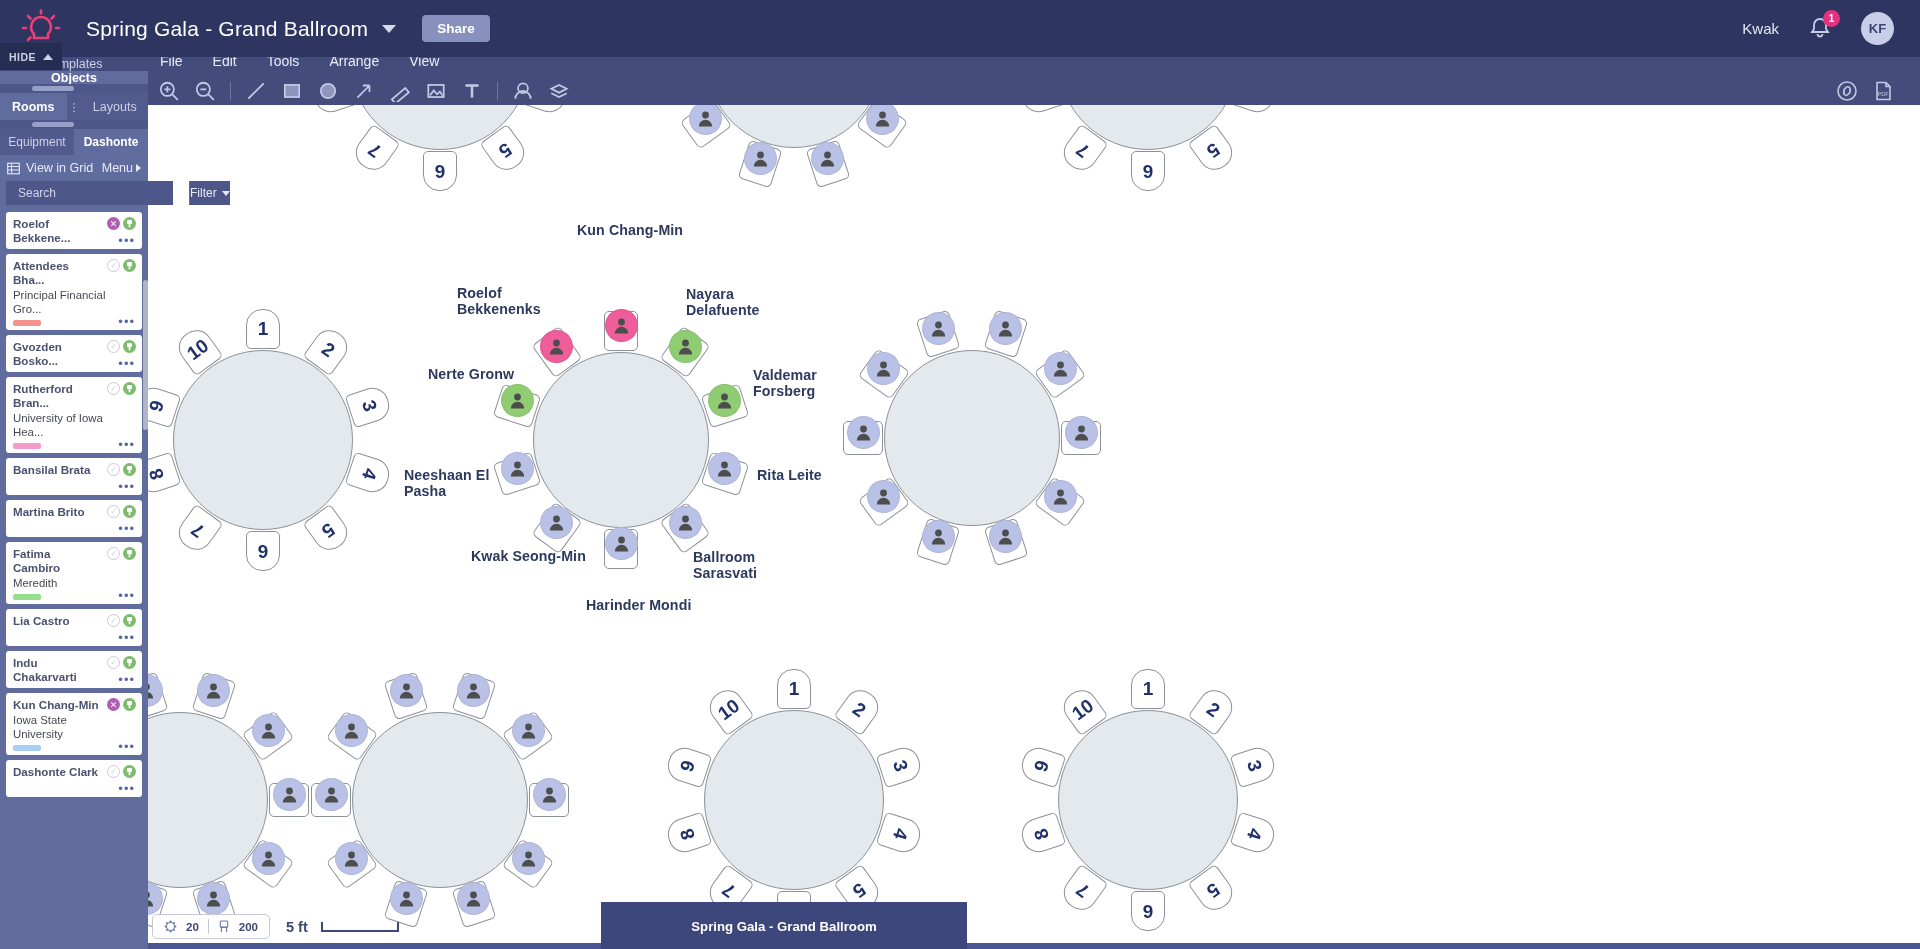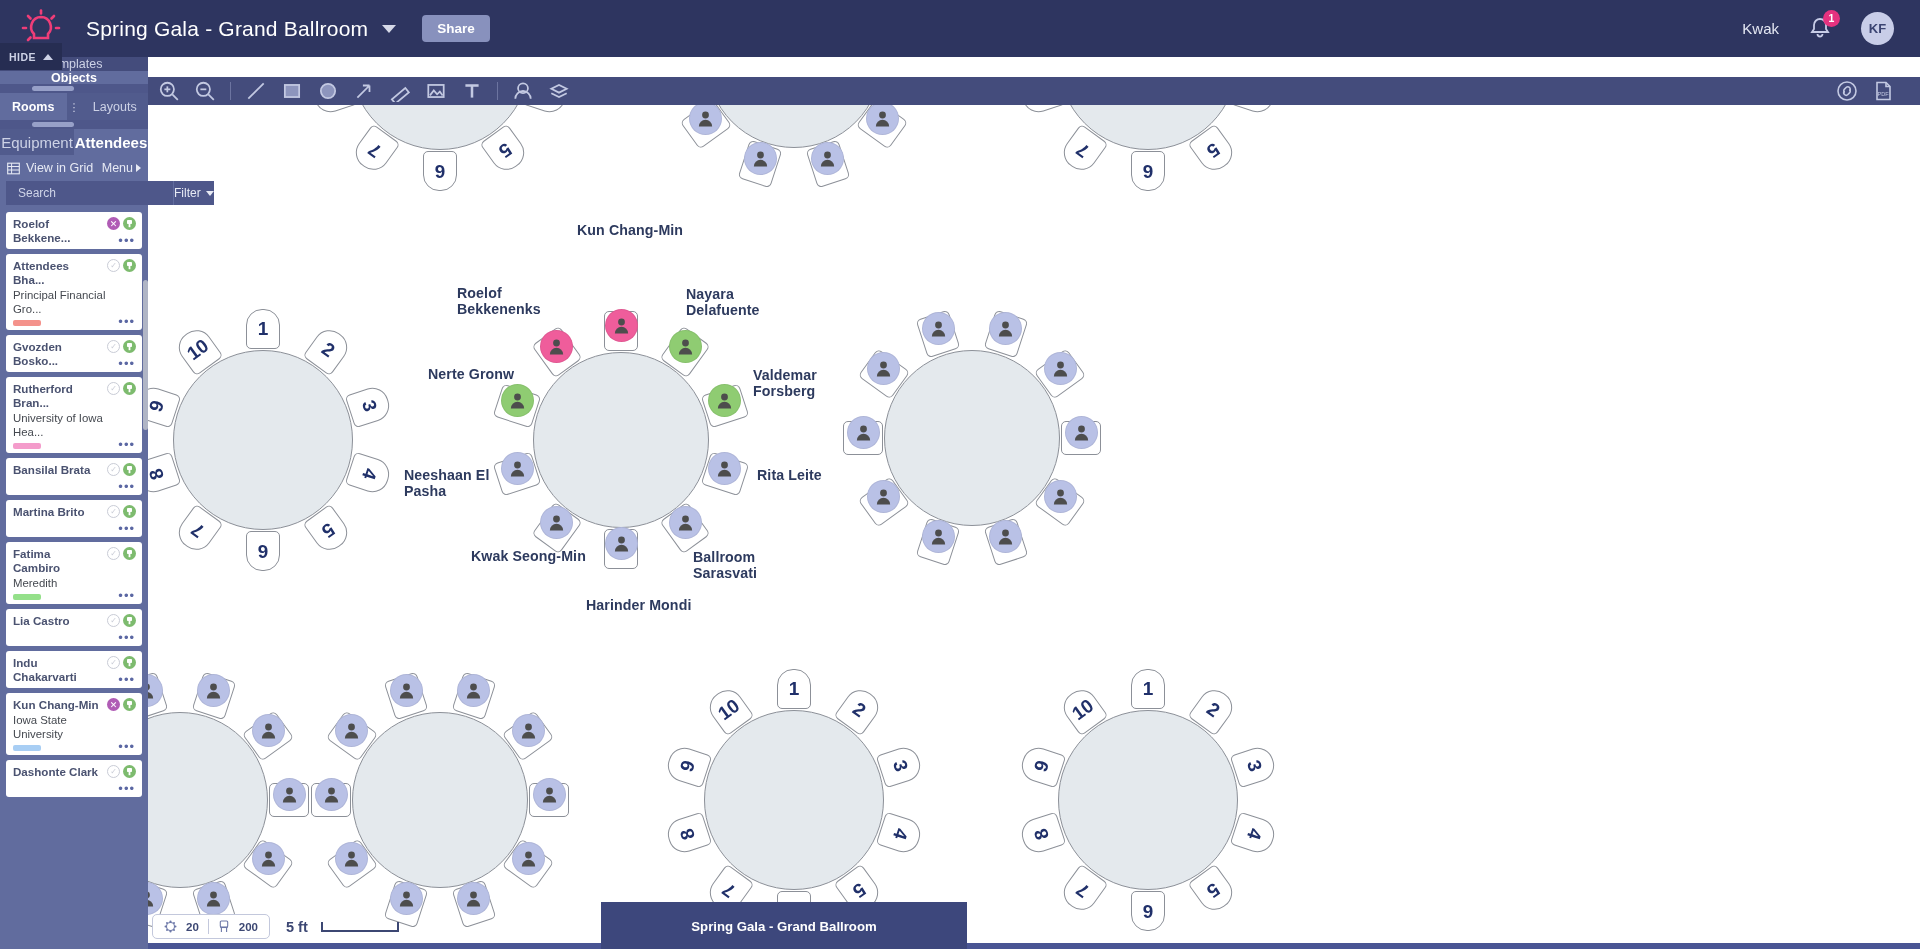--- a/index.html
+++ b/index.html
@@ -90,29 +90,29 @@
   }
   .rooms-row .seg {
     flex:1; display:flex; align-items:center; justify-content:center;
     font-size:12.5px; color:#cdd2e6; cursor:pointer; height:100%;
   }
   .rooms-row .seg.active { background:#fff0; color:#fff; font-weight:bold; background:#616c9e; }
   .dots-v { color:#cdd2e6; font-size:11px; letter-spacing:0; line-height:4px; padding:0 2px; cursor:pointer;}
   .scroll-pill-bar { height:9px; background:#4e578a; position:relative; }
   .scroll-pill-bar i { position:absolute; left:32px; top:2px; width:42px;height:5px;background:#97a0c8;border-radius:3px; display:block;}
   .eqrow { display:flex; height:26px; background:#515b8d; }
-  .eqrow .seg { flex:1; display:flex;align-items:center;justify-content:center;font-size:15px;color:#cdd2e6;cursor:pointer;}
+  .eqrow .seg { flex:1; display:flex;align-items:center;justify-content:center;font-size:12px;color:#cdd2e6;cursor:pointer;}
   .eqrow .seg.active { background:#616c9e; color:#fff; font-weight:bold; }
   .gridrow {
     display:flex; align-items:center; height:26px; padding:0 7px; gap:6px;
     color:#e7eaf4; font-size:12.5px;
   }
   .gridrow .menu-lbl { margin-left:auto; display:flex;align-items:center;gap:3px; cursor:pointer;}
   .caret-r { width:0;height:0;border-top:4px solid transparent;border-bottom:4px solid transparent;border-left:5px solid #e7eaf4;}
-  .searchrow { display:flex; height:24px; padding:0 6px; gap:0; }
+  .searchrow { display:flex; height:24px; padding:0 6px; gap:16px; }
   .search-in {
     flex:1; background:#4e578a; border:none; color:#cfd4e8; font-size:12px;
     padding-left:12px; font-family:"Liberation Sans",sans-serif;
   }
   .search-in::placeholder { color:#cfd4e8; }
   .filter-btn {
     width:52px; background:#4e578a; color:#e7eaf4; font-size:12px;
     display:flex;align-items:center;justify-content:center;gap:5px; cursor:pointer;
     border-left:1px solid #616c9e;
   }
@@ -226,20 +226,27 @@
       </div>
       <div class="avatar-top">KF</div>
     </div>
   </div>
 
   <div class="hide-tab">
     <span>HIDE</span>
     <span class="hide-caret"></span>
   </div>
 
+  <div class="menubar">
+    <div class="m">File</div>
+    <div class="m">Edit</div>
+    <div class="m">Tools</div>
+    <div class="m">Arrange</div>
+    <div class="m">View</div>
+  </div>
 
   <div class="toolbar">
     <div class="tool">
       <svg viewBox="0 0 20 20">
           <circle cx="8.5" cy="8.5" r="6"></circle>
           <line x1="13" y1="13" x2="18" y2="18"></line>
           <line x1="5.8" y1="8.5" x2="11.2" y2="8.5"></line>
           <line x1="8.5" y1="5.8" x2="8.5" y2="11.2"></line>
         </svg>
     </div>
@@ -330,21 +337,21 @@
     <div class="rooms-row">
       <div class="seg active">Rooms</div>
       <div class="dots-v">⋮</div>
       <div class="seg">Layouts</div>
     </div>
     <div class="scroll-pill-bar">
         <i></i>
       </div>
     <div class="eqrow">
       <div class="seg">Equipment</div>
-      <div class="seg active">Attendees</div>
+      <div class="seg active">Dashonte</div>
     </div>
     <div class="gridrow">
       <svg width="13" height="13" viewBox="0 0 13 13">
         <rect x="0.7" y="1.2" width="11.6" height="10.6" fill="none" stroke="#e7eaf4" stroke-width="1.1"></rect>
         <line x1="0.7" y1="4.5" x2="12.3" y2="4.5" stroke="#e7eaf4" stroke-width="1"></line>
         <line x1="0.7" y1="8" x2="12.3" y2="8" stroke="#e7eaf4" stroke-width="1"></line>
         <line x1="4.6" y1="1.2" x2="4.6" y2="11.8" stroke="#e7eaf4" stroke-width="1"></line>
       </svg>
       <span>View in Grid</span>
       <span class="menu-lbl">

